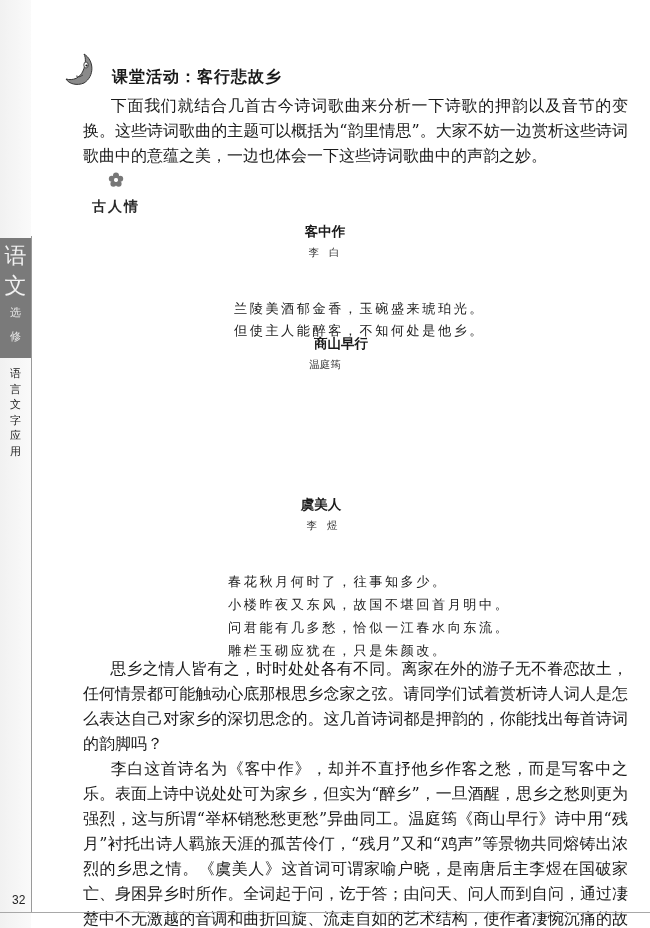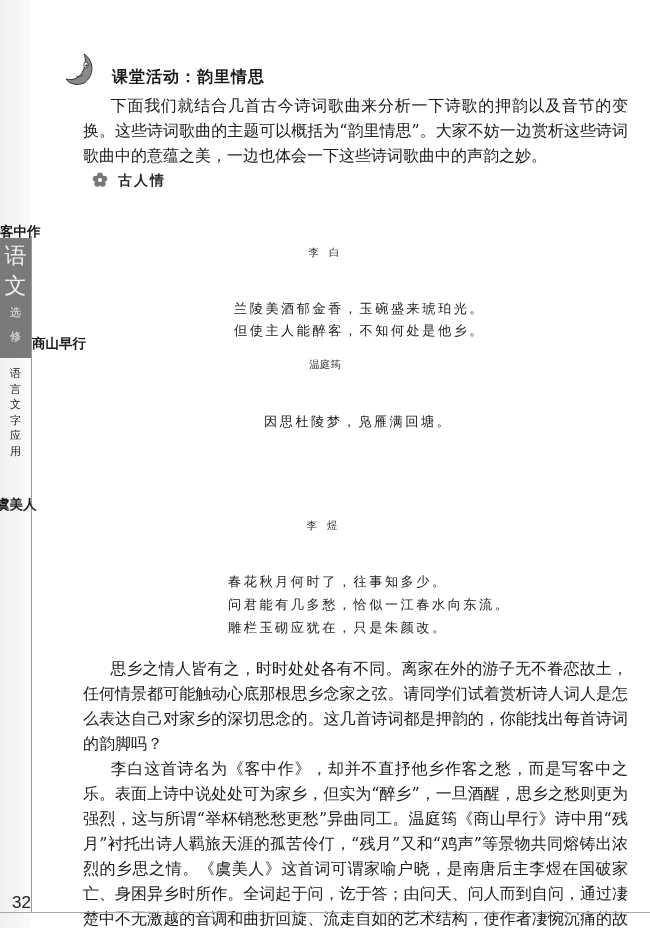--- a/index.html
+++ b/index.html
@@ -13,35 +13,35 @@
     .side-tab .big { position: absolute; left: 0; width: 31px; text-align: center; color: #f2f2f2; font-family: "DejaVu Serif", serif; font-size: 22px; line-height: 24px; }
     .side-tab .big.c1 { top: 6px; }
     .side-tab .big.c2 { top: 36px; }
     .side-tab .small { position: absolute; left: 0; width: 31px; text-align: center; color: #eaeaea; font-size: 11px; line-height: 13px; }
     .side-tab .small.c3 { top: 68px; }
     .side-tab .small.c4 { top: 92px; }
     .side-sub { position: absolute; left: 0; top: 366px; width: 31px; font-size: 11px; line-height: 15.5px; text-align: center; color: #222; }
     .side-sub span { display: block; }
 
     .footer-line { position: absolute; left: 0; top: 912px; width: 650px; height: 1px; background: #a8a8a8; }
-    .page-num { position: absolute; left: 12px; top: 893px; font-family: "Liberation Sans", sans-serif; font-size: 17px; color: #222; }
+    .page-num { position: absolute; left: 12px; top: 893px; font-family: "Liberation Sans", sans-serif; font-size: 12px; color: #222; }
 
     
     .moon { position: absolute; left: 64px; top: 52px; width: 34px; height: 34px; }
     .activity-title { position: absolute; left: 112px; top: 67px; font-family: "DejaVu Sans", sans-serif; font-size: 16px; font-weight: bold; letter-spacing: 1px; color: #1a1a1a; }
 
     .para { position: absolute; left: 83px; width: 545px; font-size: 16px; line-height: 25px; text-align: justify; }
     .para .indent { display: inline-block; width: 27px; }
     .p-intro { top: 93px; left: 83px; width: 545px; }
 
-    .section-head { position: absolute; left: 92px; top: 172px; display: flex; align-items: flex-start; gap: 10px; }
+    .section-head { position: absolute; left: 92px; top: 172px; display: flex; align-items: center; gap: 10px; flex-direction: column; }
     .flower { width: 16px; height: 16px; }
     .section-label { font-size: 14px; font-weight: bold; letter-spacing: 2px; color: #2a2a2a; }
 
-    .poem-title { position: absolute; width: 650px; left: 0; text-align: left; font-family: Liberation Mono, monospace; font-size: 13.5px; font-weight: bold; }
+    .poem-title { position: absolute; width: 650px; left: 0; text-align: center; font-family: Liberation Mono, monospace; font-size: 13.5px; font-weight: bold; }
     .poem-author { position: absolute; width: 650px; left: 0; text-align: center; font-size: 10.5px; letter-spacing: 4px; color: #333; }
     .poem-lines { position: absolute; font-size: 13.2px; line-height: 22px; letter-spacing: 2.5px; color: #222; margin-top: 24px; }
 
     .t1 { top: 223px; }
     .a1 { top: 246px; left: 4px; letter-spacing: 10px; }
     .l1 { top: 274px; left: 234px; }
     .t2 { top: 335px; padding-left: 32px; }
     .a2 { top: 358px; letter-spacing: 0; }
     .l2 { top: 387px; left: 264px; }
     .t3 { top: 496px; left: -4px; }
@@ -69,21 +69,21 @@
   <span>应</span>
   <span>用</span>
 </div>
 
 <svg class="moon" viewBox="0 0 34 34">
   <path d="M20 2 C30 8 31 24 20 31 C13 34 5 32 2 27 C9 29 16 26 19 19 C22 12 22 6 20 2 Z" fill="#8a8a8a" stroke="#333" stroke-width="1"></path>
   <ellipse cx="22" cy="13" rx="2.2" ry="3" fill="#fff" stroke="#222" stroke-width="0.8"></ellipse>
   <circle cx="22.5" cy="13.5" r="1.1" fill="#111"></circle>
   <path d="M12 24 Q16 26 19 23" fill="none" stroke="#333" stroke-width="0.8"></path>
 </svg>
-<div class="activity-title">课堂活动：韵里情思</div>
+<div class="activity-title">课堂活动：客行悲故乡</div>
 
 <div class="para p-intro"><span class="indent"></span><span>下面我们就结合几首古今诗词歌曲来分析一下诗歌的押韵以及音节的变换。这些诗词歌曲的主题可以概括为“韵里情思”。大家不妨一边赏析这些诗词歌曲中的意蕴之美，一边也体会一下这些诗词歌曲中的声韵之妙。</span></div>
 
 <div class="section-head">
   <svg class="flower" viewBox="0 0 16 16">
     <g fill="#777">
       <circle cx="8" cy="3.6" r="3"></circle>
       <circle cx="12.2" cy="6.7" r="3"></circle>
       <circle cx="10.6" cy="11.8" r="3"></circle>
       <circle cx="5.4" cy="11.8" r="3"></circle>
@@ -97,27 +97,27 @@
 <div class="poem-title t1">客中作</div>
 <div class="poem-author a1">李白</div>
 <div class="poem-lines l1">
   <div>兰陵美酒郁金香，玉碗盛来琥珀光。</div>
   <div>但使主人能醉客，不知何处是他乡。</div>
 </div>
 
 <div class="poem-title t2">商山早行</div>
 <div class="poem-author a2">温庭筠</div>
 <div class="poem-lines l2">
-  <div>因思杜陵梦，凫雁满回塘。</div>
 </div>
 
 <div class="poem-title t3">虞美人</div>
 <div class="poem-author a3">李煜</div>
 <div class="poem-lines l3">
   <div>春花秋月何时了，往事知多少。</div>
+  <div>小楼昨夜又东风，故国不堪回首月明中。</div>
   <div>问君能有几多愁，恰似一江春水向东流。</div>
   <div>雕栏玉砌应犹在，只是朱颜改。</div>
 </div>
 
 <div class="para p-body">
   <div><span class="indent"></span><span>思乡之情人皆有之，时时处处各有不同。离家在外的游子无不眷恋故土，任何情景都可能触动心底那根思乡念家之弦。请同学们试着赏析诗人词人是怎么表达自己对家乡的深切思念的。这几首诗词都是押韵的，你能找出每首诗词的韵脚吗？</span></div>
   <div><span class="indent"></span><span>李白这首诗名为《客中作》，却并不直抒他乡作客之愁，而是写客中之乐。表面上诗中说处处可为家乡，但实为“醉乡”，一旦酒醒，思乡之愁则更为强烈，这与所谓“举杯销愁愁更愁”异曲同工。温庭筠《商山早行》诗中用“残月”衬托出诗人羁旅天涯的孤苦伶仃，“残月”又和“鸡声”等景物共同熔铸出浓烈的乡思之情。《虞美人》这首词可谓家喻户晓，是南唐后主李煜在国破家亡、身困异乡时所作。全词起于问，讫于答；由问天、问人而到自问，通过凄楚中不无激越的音调和曲折回旋、流走自如的艺术结构，使作者凄惋沉痛的故国之思贯穿始终，形成沁人心脾的美感效应。</span></div>
 </div>
 
 <div class="footer-line"></div>

